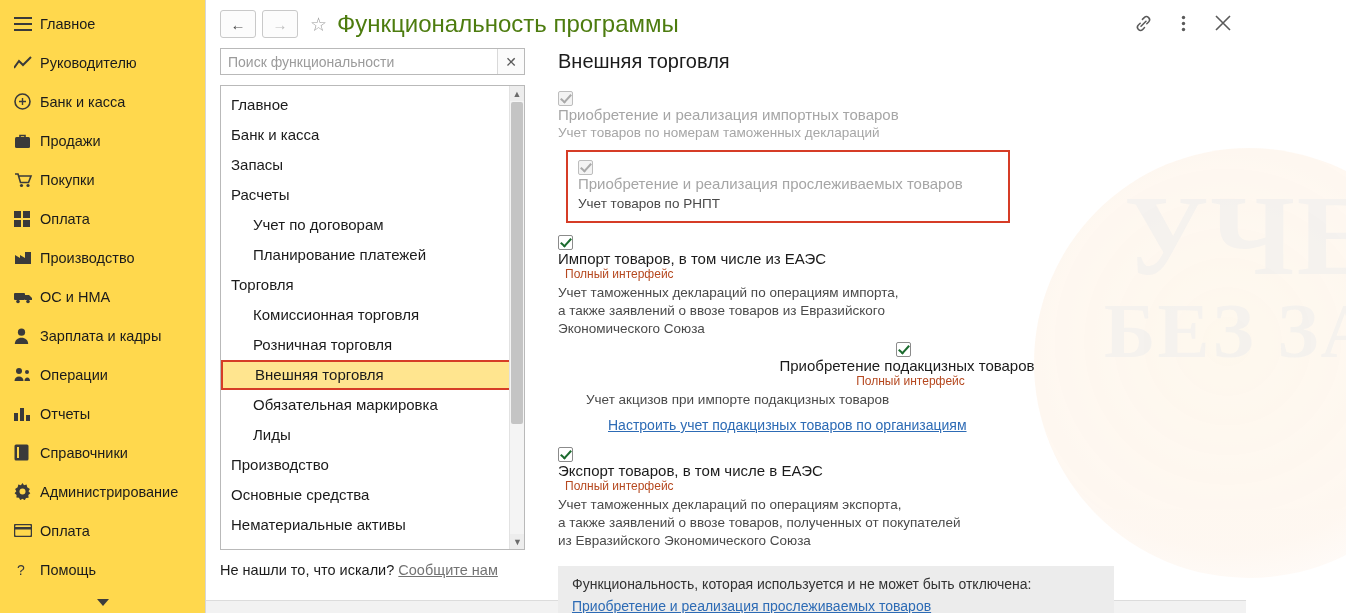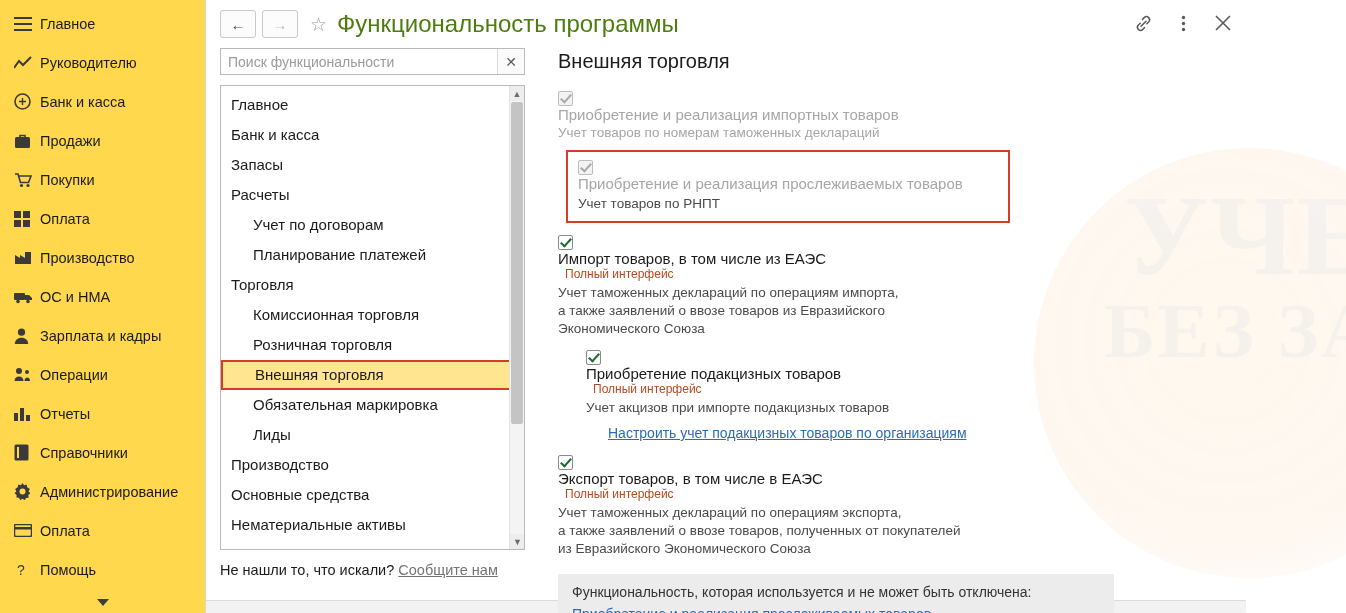--- a/index.html
+++ b/index.html
@@ -666,21 +666,21 @@
 
           <div class="row" style="margin-top:10px;">
             <div class="cb checked"></div>
             <div class="lbl-main">Импорт товаров, в том числе из ЕАЭС</div>
             <div class="badge">Полный интерфейс</div>
           </div>
           <div class="desc" style="white-space:pre-line;margin-top:3px;">Учет таможенных деклараций по операциям импорта,
 а также заявлений о ввозе товаров из Евразийского
 Экономического Союза</div>
 
-          <div class="row indent1" style="margin-top:10px;">
+          <div class="row indent1" style="margin-top:2px;align-items:center;">
             <div class="cb checked"></div>
             <div class="lbl-main">Приобретение подакцизных товаров</div>
             <div class="badge">Полный интерфейс</div>
           </div>
           <div class="desc indent1" style="margin-top:3px;">Учет акцизов при импорте подакцизных товаров</div>
           <div class="indent1" style="margin-top:8px;margin-left:50px;">
             <a class="link">Настроить учет подакцизных товаров по организациям</a>
           </div>
 
           <div class="row" style="margin-top:12px;">

